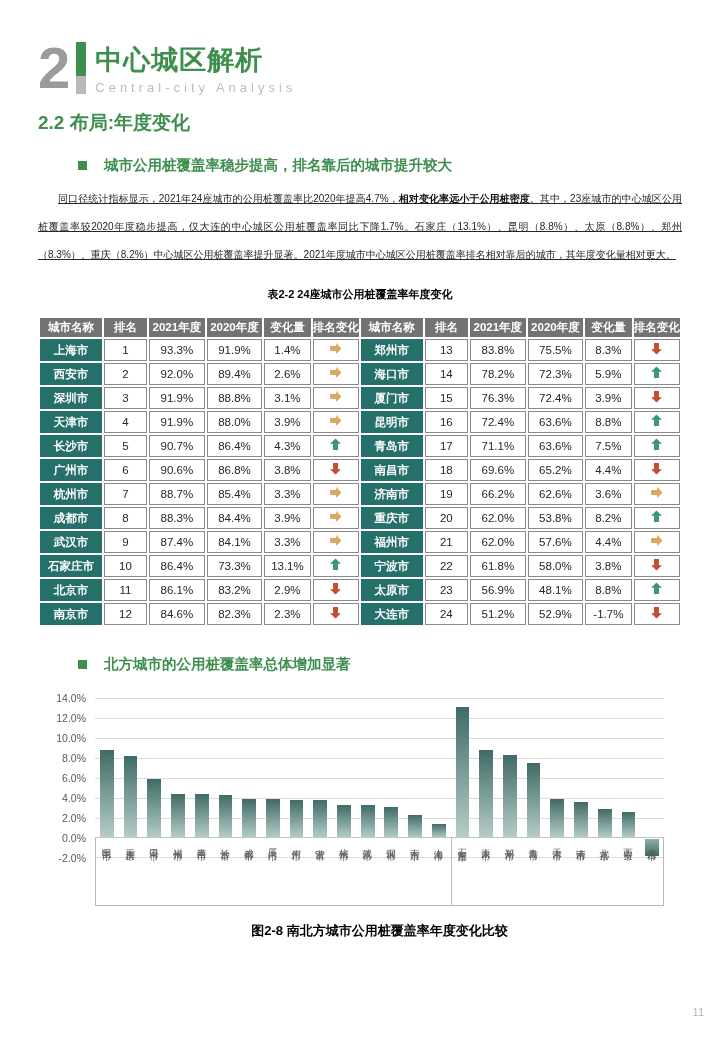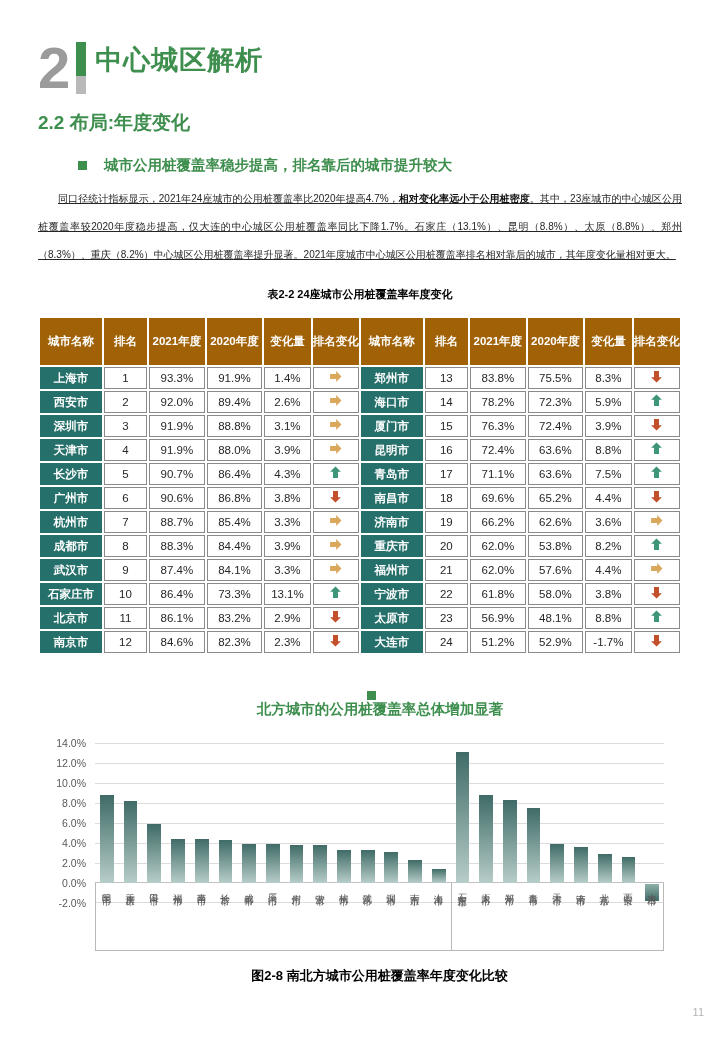--- a/index.html
+++ b/index.html
@@ -31,21 +31,21 @@
   .bullet-heading{display:flex;align-items:center;margin:4px 0 10px 4px;padding-left:36px;}
   .bullet-square{width:9px;height:9px;background:var(--accent);margin-right:17px;flex:0 0 auto;}
   .bullet-text{font-size:14.5px;font-weight:bold;color:var(--accent);}
 
   .para{font-size:10px;line-height:28px;text-align:justify;text-indent:2em;color:#262626;margin-bottom:6px;text-decoration:underline;}
   .para b{color:#111;}
 
   
   .table-title{text-align:center;font-size:11px;font-weight:bold;margin:18px 0 14px 0;color:#000;}
   table.cov{width:100%;border-collapse:separate;border-spacing:2px;font-size:11.5px;table-layout:fixed;}
-  table.cov th{background:#a16207;color:#fff;font-weight:bold;padding:16px 0;text-align:center;font-size:11.5px;}
+  table.cov th{background:#737373;color:#fff;font-weight:bold;padding:2px 0;text-align:center;font-size:11.5px;}
   table.cov td{text-align:center;padding:2px 0;background:#fff;border:1px solid #8a8a8a;line-height:14px;height:19px;}
   table.cov td.city{background:var(--city-bg);color:#fff;font-weight:bold;border-color:var(--city-bg);}
   table.cov td.trend{border-color:#8a8a8a;}
   .arrow-wrap{display:inline-block;line-height:0;}
 
   
   .chart{margin-top:24px;position:relative;padding-left:57px;padding-right:18px;}
   .plot-wrap{position:relative;}
   .ylabels{position:absolute;left:-57px;top:0;width:48px;height:100%;}
   .ylabel{position:absolute;right:0;transform:translateY(-50%);font-size:10.5px;color:#595959;white-space:nowrap;}
@@ -72,20 +72,21 @@
 <div class="content">
 
   <div class="chapter-header">
     <div class="chapter-num">2</div>
     <div class="chapter-bar">
       <div class="seg-green"></div>
       <div class="seg-gray"></div>
     </div>
     <div class="chapter-titles">
       <div class="chapter-title-zh">中心城区解析</div>
+      <div class="chapter-title-en">Central-city Analysis</div>
     </div>
   </div>
 
   <div class="section-heading">2.2 布局:年度变化</div>
 
   <div class="bullet-heading">
     <span class="bullet-square"></span>
     <span class="bullet-text">城市公用桩覆盖率稳步提高，排名靠后的城市提升较大</span>
   </div>
 
@@ -337,21 +338,21 @@
           <td>51.2%</td>
           <td>52.9%</td>
           <td>-1.7%</td>
           <td class="trend"><span class="arrow-wrap"><svg width="13" height="13" viewBox="0 0 12 12" style="transform:rotate(180deg)">
                 <polygon points="6,0.5 11,5.4 8.3,5.4 8.3,11 3.7,11 3.7,5.4 1,5.4" fill="#c2502d"></polygon>
               </svg></span></td>
         </tr>
       </tbody>
   </table>
 
-  <div class="bullet-heading" style="margin-top:36px;flex-direction:column;">
+  <div class="bullet-heading" style="margin-top:28px;">
     <span class="bullet-square"></span>
     <span class="bullet-text">北方城市的公用桩覆盖率总体增加显著</span>
   </div>
 
 
   <div class="chart">
     <div class="plot-wrap">
       <div class="ylabels">
           <div class="ylabel" style="top: 0px;">14.0%</div>
           <div class="ylabel" style="top: 20px;">12.0%</div>

